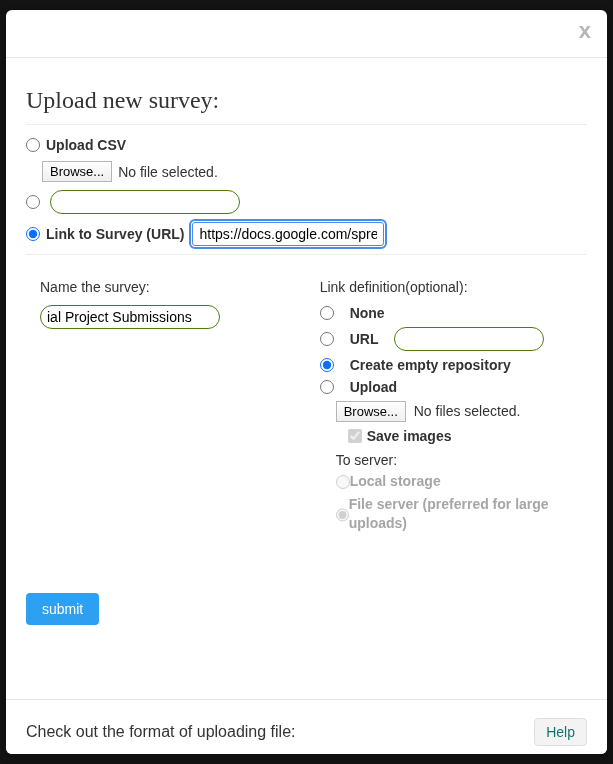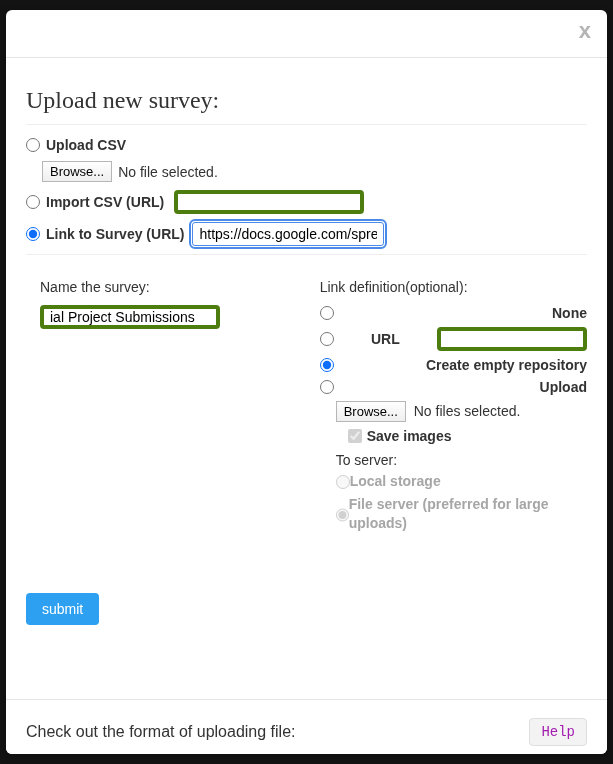--- a/index.html
+++ b/index.html
@@ -88,22 +88,22 @@
       font-family: Liberation Sans, sans-serif;
     }
     .file-status {
       font-size: 14px;
       color: #333;
       margin-left: 4px;
     }
     .text-input {
       font-size: 14px;
       padding: 3px 6px;
-      border: 4px solid #4d7c0f;
-      border-radius: 4px;
+      border: 1px solid #4d7c0f;
+      border-radius: 12px;
       height: 24px;
       font-family: inherit;
     }
     .url-input-plain {
       width: 190px;
       margin-left: 4px;
     }
     .url-input-highlight {
       width: 192px;
       margin-left: 2px;
@@ -136,22 +136,21 @@
       margin-bottom: 10px;
     }
     .survey-name-input {
       width: 180px;
       text-align: left;
     }
     .img-def-row {
       display: flex;
       align-items: center;
       margin: 6px 0;
-      gap: 8px;
-      justify-content: space-between;
+      gap: 16px;
     }
     .img-def-row label {
       font-weight: bold;
       font-size: 14px;
       cursor: pointer;
     }
     .img-url-input {
       width: 150px;
     }
     .indent-block {
@@ -217,23 +216,23 @@
     .footer-text {
       font-size: 16px;
       color: #333;
     }
     .help-btn {
       background: #f3f3f3;
       border: 1px solid #dfdfdf;
       border-radius: 4px;
       padding: 5px 11px;
       font-size: 14px;
-      color: #a21caf;
-      cursor: pointer;
-      font-family: Liberation Mono, monospace;
+      color: #0f766e;
+      cursor: pointer;
+      font-family: Liberation Sans, sans-serif;
     }
   </style>
 </head>
 <body>
 
 <div class="modal">
   <div class="modal-header">
     <span class="close-icon">x</span>
   </div>
 
@@ -246,21 +245,20 @@
         <input type="radio" name="src" style="">
         <label>Upload CSV</label>
       </div>
       <div class="browse-row">
         <button class="browse-btn">Browse...</button>
         <span class="file-status">No file selected.</span>
       </div>
 
       <div class="radio-row">
         <input type="radio" name="src" style="">
-        <label>Import CSV (URL)</label>
         <input type="text" class="text-input url-input-plain" value="" style="">
       </div>
 
       <div class="radio-row">
         <input type="radio" name="src" checked="" style="">
         <label>Link to Survey (URL)</label>
         <input type="text" class="text-input url-input-highlight" value="https://docs.google.com/spreadsheets" style="">
       </div>
 
     </div>

